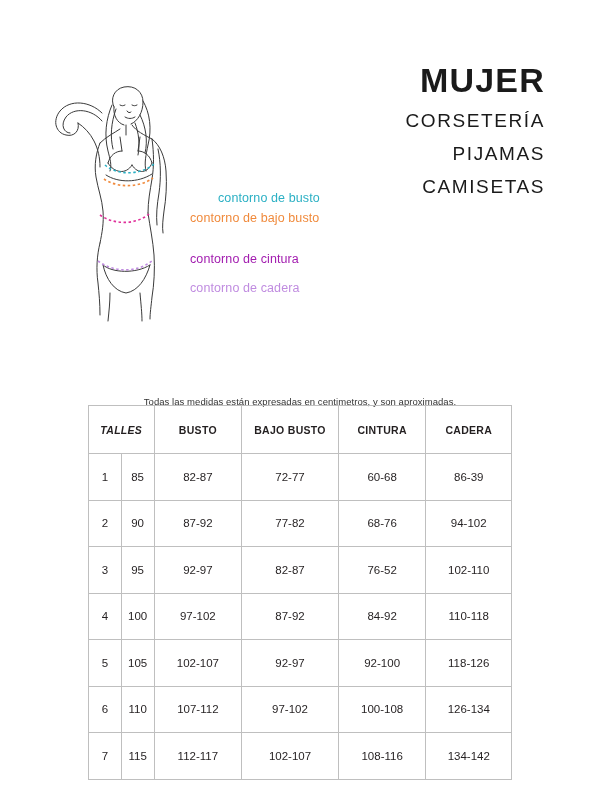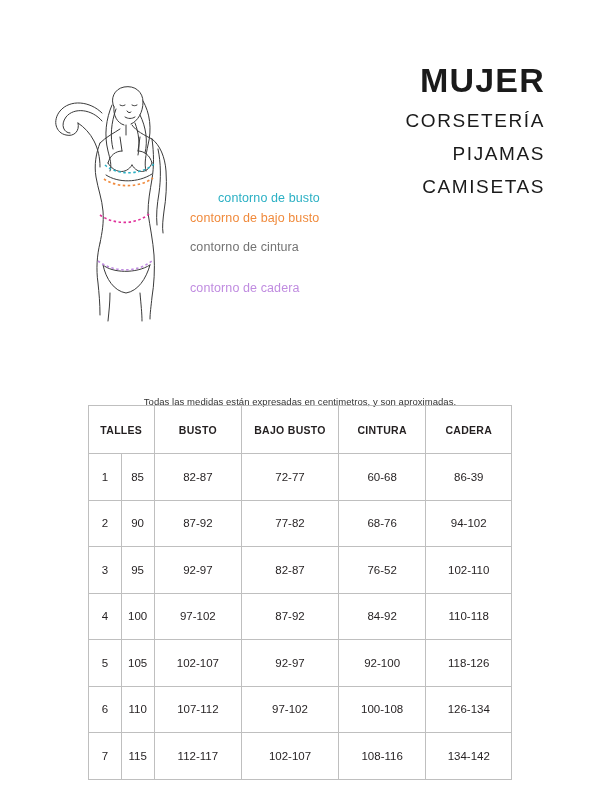--- a/index.html
+++ b/index.html
@@ -41,22 +41,22 @@
     width: 200px;
   }
   .legend div {
     font-size: 12.5px;
     line-height: 21px;
     letter-spacing: 0.1px;
     white-space: nowrap;
   }
   .lg-busto   { color: #2bb0c4; margin-left: 28px; }
   .lg-bajo    { color: #f08a3c; margin-top: -1px; }
-  .lg-cintura { color: #737373; margin-top: 8px; }
-  .lg-cadera  { color: #c08ce0; margin-top: 20px; }
+  .lg-cintura { color: #a21caf; margin-top: 20px; }
+  .lg-cadera  { color: #c08ce0; margin-top: 8px; }
 
   
   .titles {
     position: absolute;
     right: 55px;
     top: 60px;
     text-align: right;
     margin-left: 8px;
   }
   .title-main {
@@ -106,21 +106,21 @@
     height: 43.5px;
     color: #231f20;
     font-weight: normal;
   }
   table.size-table thead th {
     font-weight: bold;
     font-size: 10.5px;
     letter-spacing: 0.3px;
     height: 45px;
   }
-  .col-talles { width: 56px; }
+  .col-talles { width: 56px; font-style: italic; }
   .col-busto  { width: 76px; }
   .col-bajo   { width: 84px; }
   .col-cint   { width: 76px; }
   .col-cad    { width: 74px; }
 
   th.h-busto  { color: #2bb0c4; }
   th.h-bajo   { color: #f08a3c; }
   th.h-cint   { color: #e0309a; }
   th.h-cad    { color: #c08ce0; }
   th.h-talles { color: #231f20; }

